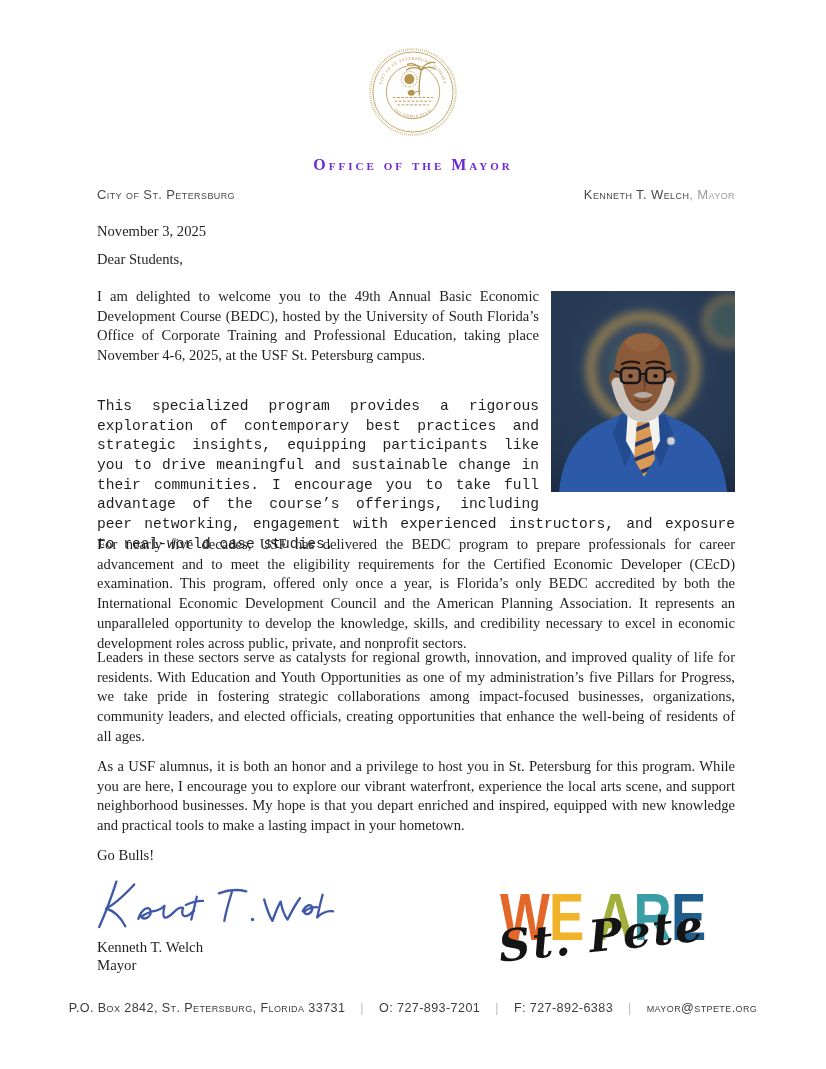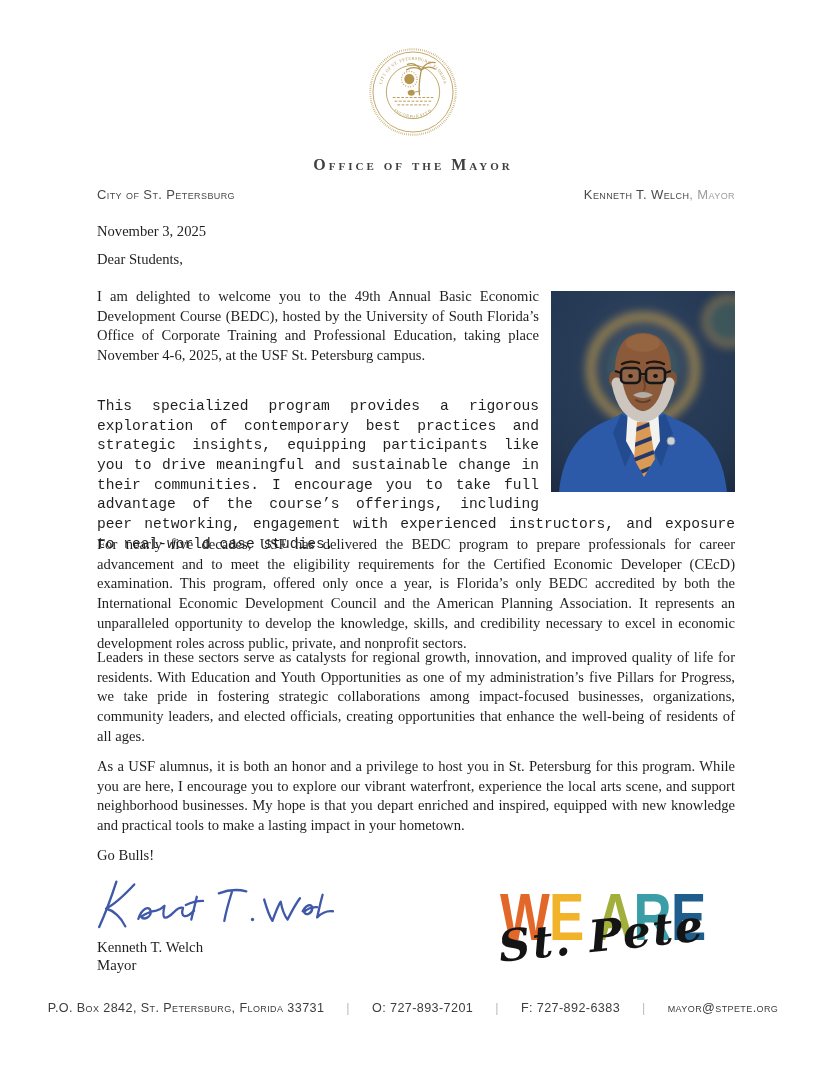--- a/index.html
+++ b/index.html
@@ -3,21 +3,21 @@
 <meta charset="utf-8">
 <style>
   html,body{margin:0;padding:0;background:#ffffff;}
   .page{position:relative;width:826px;height:1069px;background:#ffffff;overflow:hidden;
         font-family:"Liberation Serif",serif;color:#1f1f1f;}
 
   
   .seal-wrap{position:absolute;top:42px;left:50%;transform:translateX(-50%);width:92px;height:100px;}
   .office-title{position:absolute;top:156px;left:0;width:100%;text-align:center;
         font-family:"Liberation Serif",serif;font-variant:small-caps;font-weight:bold;
-        font-size:16px;letter-spacing:3px;color:#404040;}
+        font-size:16px;letter-spacing:3px;color:#6d28d9;}
   .header-row{position:absolute;top:187px;left:97px;right:91px;display:flex;
         justify-content:space-between;align-items:baseline;
         font-family:Liberation Sans, sans-serif;font-variant:small-caps;
         font-size:13px;letter-spacing:.4px;color:#4a4a4a;}
   .mayor-suffix{color:#9c9c9c;}
 
   
   .blk{position:absolute;left:97px;width:638px;font-size:14.6px;line-height:19.7px;}
   .just{text-align:justify;}
   .blk p{margin:0;}
@@ -46,21 +46,21 @@
         font-family:"Liberation Sans",sans-serif;font-weight:bold;font-size:66px;
         line-height:58px;letter-spacing:-1px;transform:scaleX(.8);transform-origin:left top;}
   .logo-letter{display:inline-block;}
   .word-gap{display:inline-block;width:16px;}
   .st-pete-script{position:absolute;left:-4px;top:33px;white-space:nowrap;
         font-family:"DejaVu Serif",serif;font-style:italic;font-weight:bold;
         font-size:44px;letter-spacing:2px;transform:rotate(-6deg);transform-origin:left top;}
 
   
   .footer{position:absolute;top:1001px;left:0;width:100%;display:flex;justify-content:center;
-        gap:22px;font-family:"Liberation Sans",sans-serif;font-variant:small-caps;
+        gap:15px;font-family:"Liberation Sans",sans-serif;font-variant:small-caps;
         font-size:12.6px;letter-spacing:.4px;color:#3d3d3d;}
   .footer .sep{color:#bcbcbc;}
 </style>
 </head>
 <body>
 
 <div class="page">
 
   <div class="seal-wrap">
     <svg viewBox="0 0 100 100" width="92" height="100">

